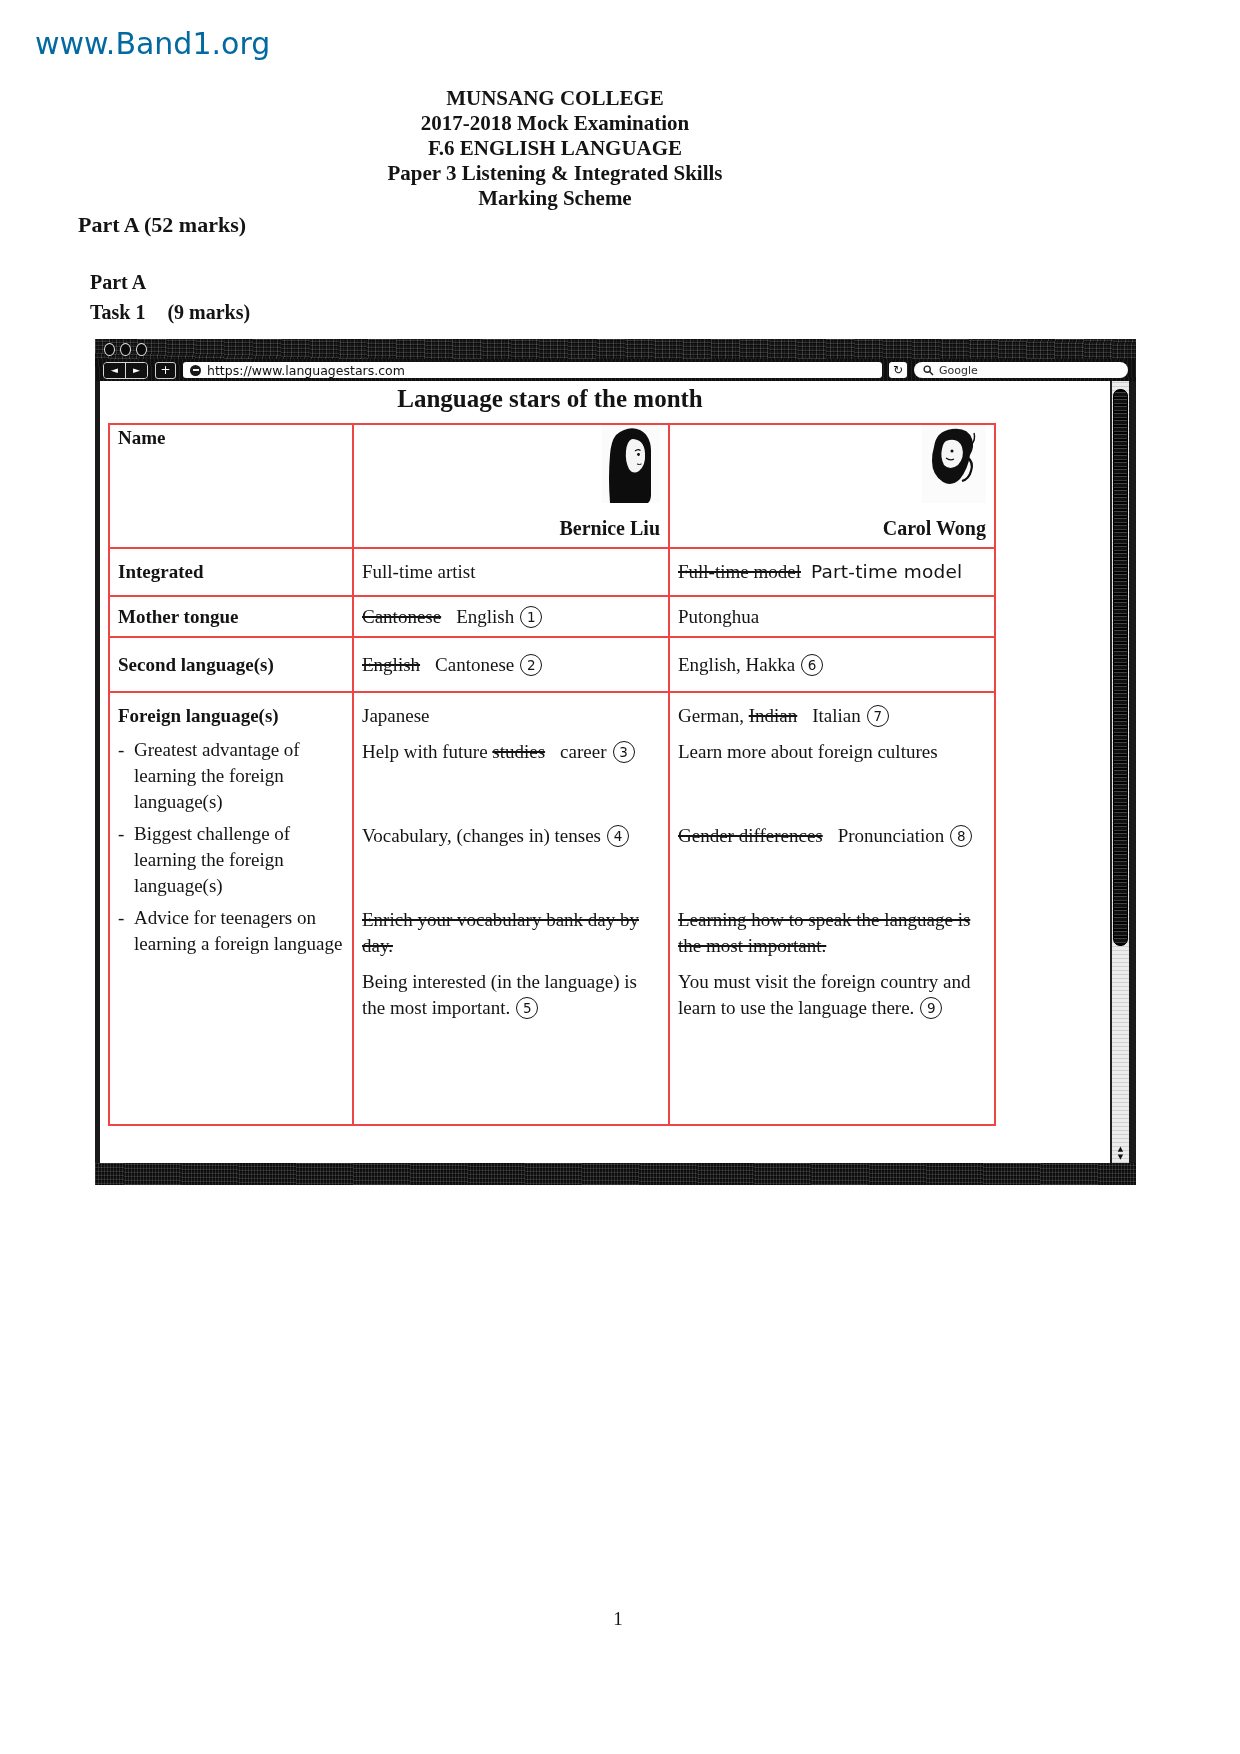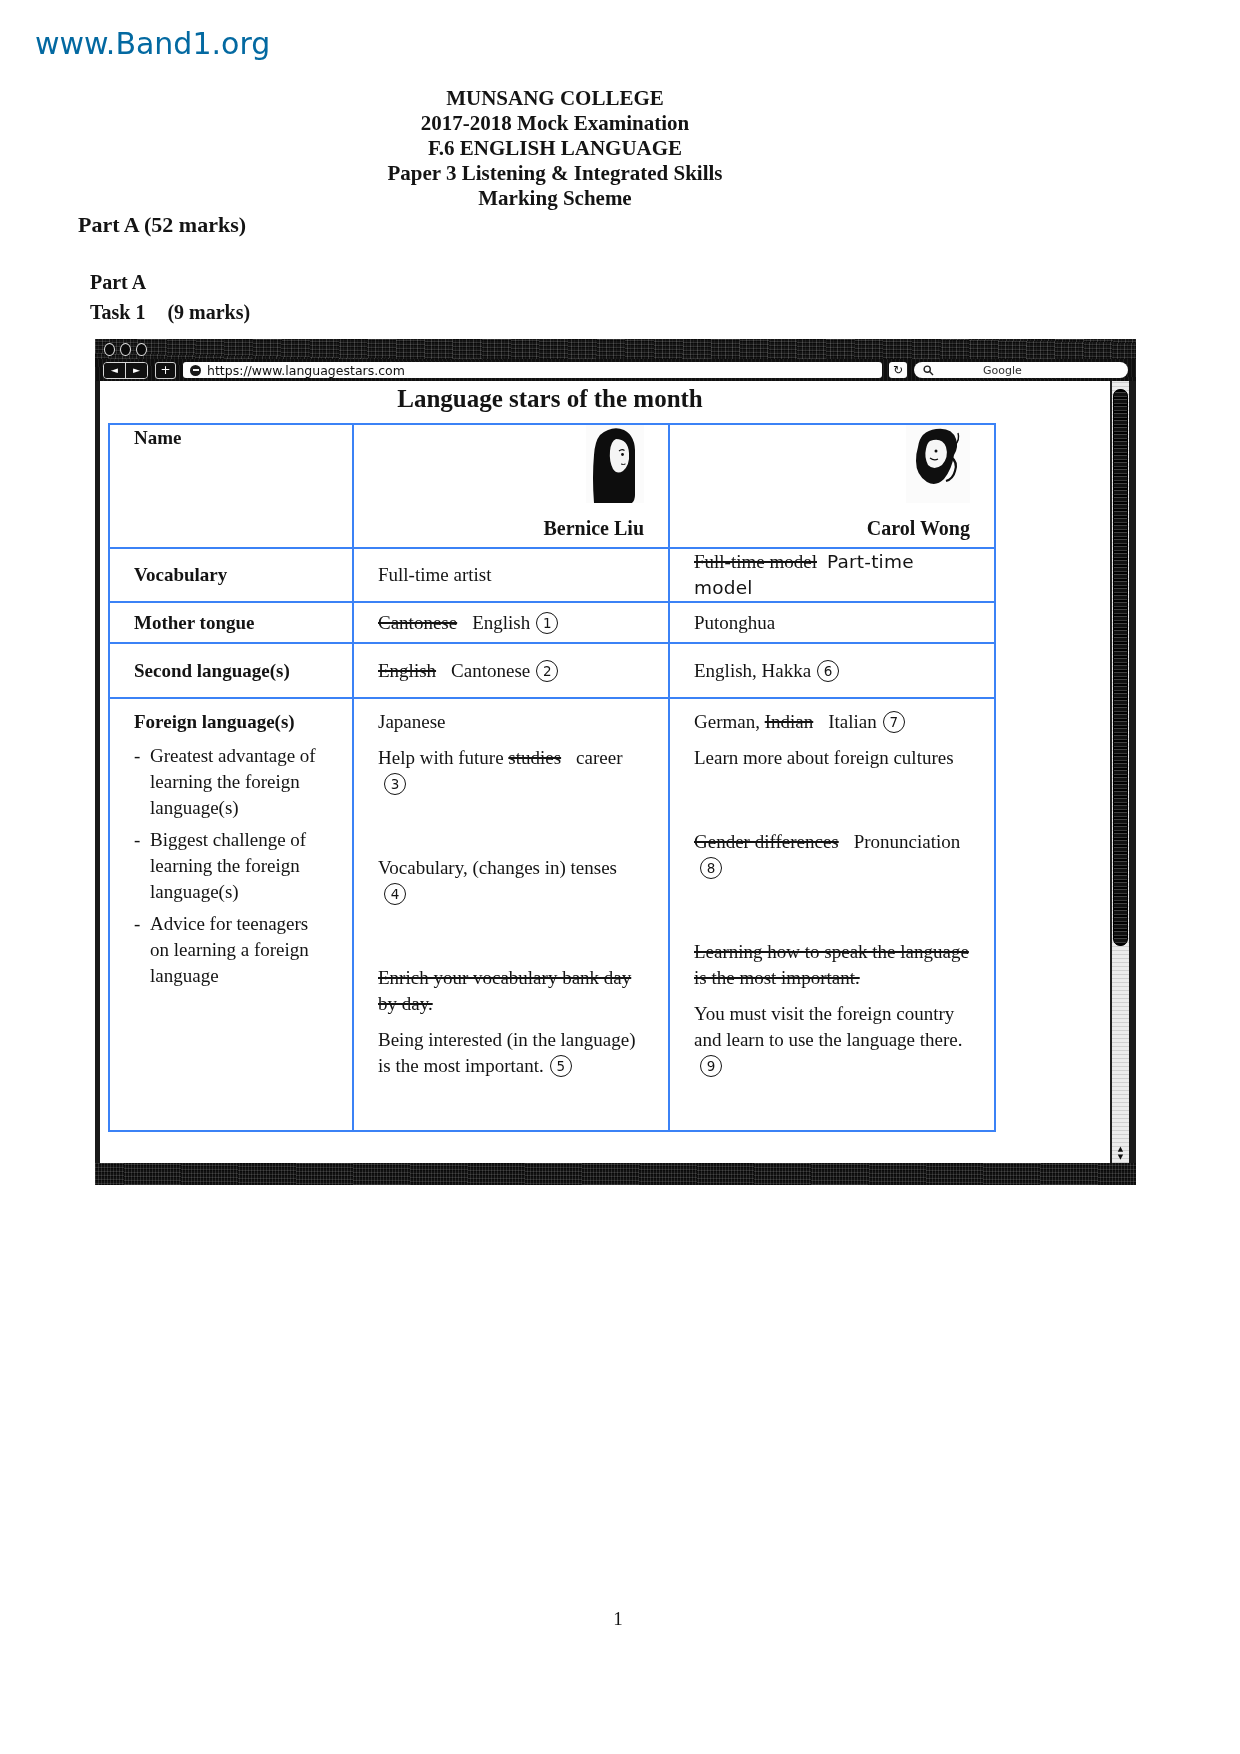--- a/index.html
+++ b/index.html
@@ -39,21 +39,21 @@
   .urlfield{flex:1 1 auto;height:16px;background:#fdfdfd;border-radius:3px;display:flex;
             align-items:center;padding:0 7px;}
   .siteicon{width:11px;height:11px;border-radius:50%;background:#1a1a1a;margin-right:6px;
             position:relative;flex:0 0 auto;}
   .siteicon::after{content:"";position:absolute;left:2.5px;top:4.5px;width:6px;height:2px;background:#f2f2f2;}
   .urltext{font-family:"DejaVu Sans",sans-serif;font-size:12.5px;color:#101010;white-space:nowrap;}
   .reloadb{width:18px;height:16px;background:#fdfdfd;border-radius:3px;color:#101010;
            font-size:12px;line-height:16px;text-align:center;flex:0 0 auto;
            font-family:"DejaVu Sans",sans-serif;}
   .searchfield{width:196px;height:16px;background:#fdfdfd;border-radius:9px;display:flex;
-               align-items:center;padding:0 9px;flex:0 0 auto;gap:44px;}
+               align-items:center;padding:0 9px;flex:0 0 auto;}
   .search-label{font-family:"DejaVu Sans",sans-serif;font-size:11px;color:#2e2e2e;margin-left:5px;}
 
   .content{position:relative;height:782px;background:#ffffff;
            border-left:5px solid #1a1a1a;border-right:7px solid #1a1a1a;box-sizing:border-box;}
   .bottombar{height:22px;background:#131313;
     background-image:
       repeating-linear-gradient(91deg, rgba(255,255,255,.12) 0 1px, rgba(0,0,0,0) 1px 3px),
       repeating-linear-gradient(1deg, #090909 0 1px, #2a2a2a 1px 2px, #101010 2px 4px);}
 
   .webpage-title{margin:0 0 0 8px;width:884px;padding-top:4px;text-align:center;
@@ -65,21 +65,21 @@
              background-image:repeating-linear-gradient(0deg, rgba(0,0,0,.12) 0 1px, rgba(0,0,0,0) 1px 4px);}
   .sb-thumb{position:absolute;top:8px;left:1px;right:1px;height:555px;border-radius:7px;
             border:1px solid #000;background:#1d1d1d;
             background-image:repeating-linear-gradient(0deg, #000 0 2px, #3a3a3a 2px 3px, #101010 3px 6px, #444 6px 7px);}
   .sb-arrows{position:absolute;bottom:2px;left:0;right:0;text-align:center;
              font-size:7px;line-height:8px;color:#0d0d0d;font-family:"DejaVu Sans",sans-serif;}
   .sb-arrows span{display:block;}
 
   
   table.stars{border-collapse:collapse;table-layout:fixed;margin:10px 0 0 8px;width:886px;}
-  table.stars td{border:2px solid #3b82f6;padding:0 24px;font-size:19px;line-height:26px;
+  table.stars td{border:2px solid #ef4444;padding:0 8px;font-size:19px;line-height:26px;
                  vertical-align:top;box-sizing:border-box;}
   td.lbl{font-weight:bold;vertical-align:middle;padding-left:14px;}
   tr.r-name td{height:124px;}
   tr.r-occ td{height:48px;vertical-align:middle;}
   tr.r-mot td{height:41px;vertical-align:middle;}
   tr.r-sec td{height:55px;vertical-align:middle;}
   tr.r-for td{height:433px;padding-top:10px;}
   td.person{text-align:right;vertical-align:top;padding-top:9px;}
   .pname{font-weight:bold;font-size:20px;margin-top:5px;}
   .strike{text-decoration:line-through;text-decoration-thickness:2px;}
@@ -179,21 +179,21 @@
               <circle cx="30" cy="26" r="1.5" fill="#0f0f0f"></circle>
               <path d="M24 33 q4 3 8 1" fill="none" stroke="#0f0f0f" stroke-width="1.2"></path>
               <path d="M45 32 q7 5 4 14 q-2 8 -9 10" fill="none" stroke="#0f0f0f" stroke-width="2.2"></path>
               <path d="M49 20 q5 -5 3 -12" fill="none" stroke="#0f0f0f" stroke-width="1.4"></path>
             </svg>
             <div class="pname">Carol Wong</div>
           </td>
         </tr>
 
         <tr class="r-occ">
-          <td class="lbl">Vocabulary</td>
+          <td class="lbl">Integrated</td>
           <td>Full-time artist</td>
           <td>
             <span class="strike">Full-time model</span><span class="hand">Part-time model</span>
           </td>
         </tr>
 
         <tr class="r-mot">
           <td class="lbl">Mother tongue</td>
           <td>
             <span class="strike">Cantonese</span><span class="ans">English</span><span class="cnum">1</span>

